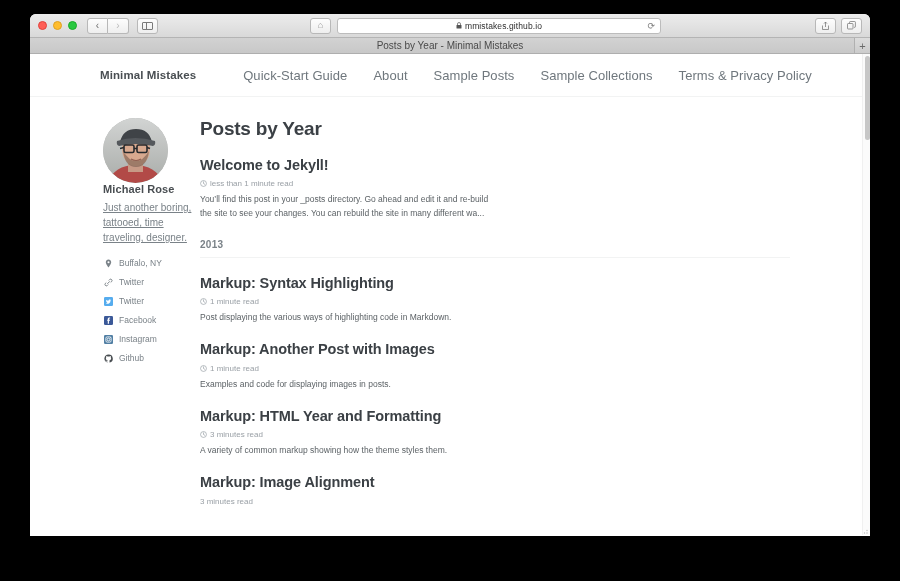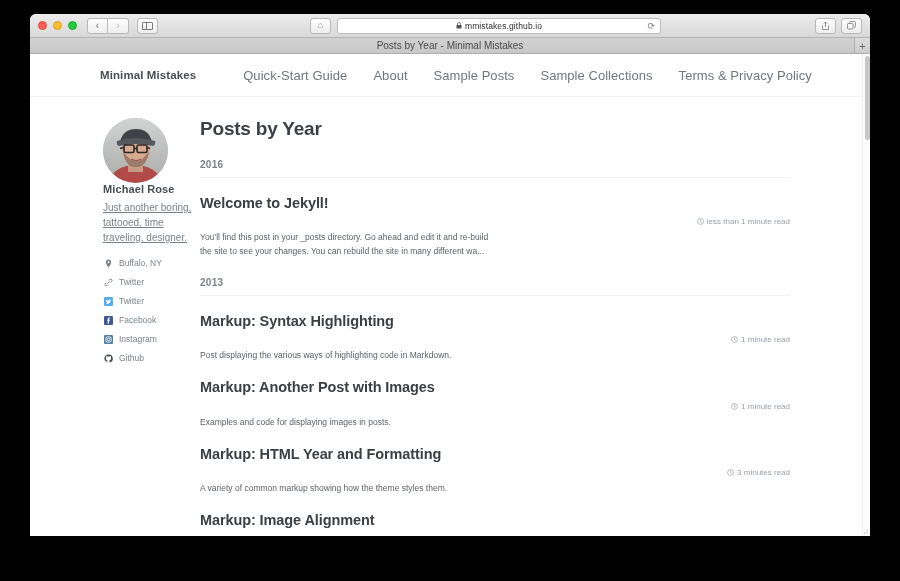--- a/index.html
+++ b/index.html
@@ -158,21 +158,21 @@
     letter-spacing: 0.3px;
     padding-bottom: 7px; border-bottom: 1px solid #f2f3f3;
   }
   .post { margin-top: 17px; }
   .post-title {
     font-size: 14.5px; font-weight: bold; color: #3b4045;
     letter-spacing: -0.1px; line-height: 1.2;
   }
   .post-meta {
     margin-top: 5px; font-size: 8px; color: #9aa0a6;
-    display: flex; align-items: center; gap: 3px; justify-content: flex-end;
+    display: flex; align-items: center; gap: 3px;
   }
   .clock { width: 7px; height: 7px; display: block; }
   .post-excerpt {
     margin-top: 5px; font-size: 8.5px; color: #5c6266;
     line-height: 1.55; max-width: 300px;
   }
 
   
   .scrollbar {
     position: absolute; right: 0; top: 0; bottom: 0; width: 8px;
@@ -363,21 +363,20 @@
                 </span>
      <span class="author-link-label">Github</span>
    </li>
             </ul>
         </div>
 
         <div class="content">
           <h1 class="page-title">Posts by Year</h1>
           <div id="year-groups">
   <div>
-    <h2 class="archive-year">2016</h2>
 
       <article class="post">
         <h3 class="post-title">Welcome to Jekyll!</h3>
         <div class="post-meta">
           <svg class="clock" xmlns="http://www.w3.org/2000/svg" viewBox="0 0 10 10">
                       <circle cx="5" cy="5" r="4.2" fill="none" stroke="#9aa0a6" stroke-width="1"></circle>
                       <path d="M5 2.6V5l1.8 1.1" stroke="#9aa0a6" stroke-width="1" fill="none" stroke-linecap="round"></path>
                     </svg>
           <span>less than 1 minute read</span>
         </div>

